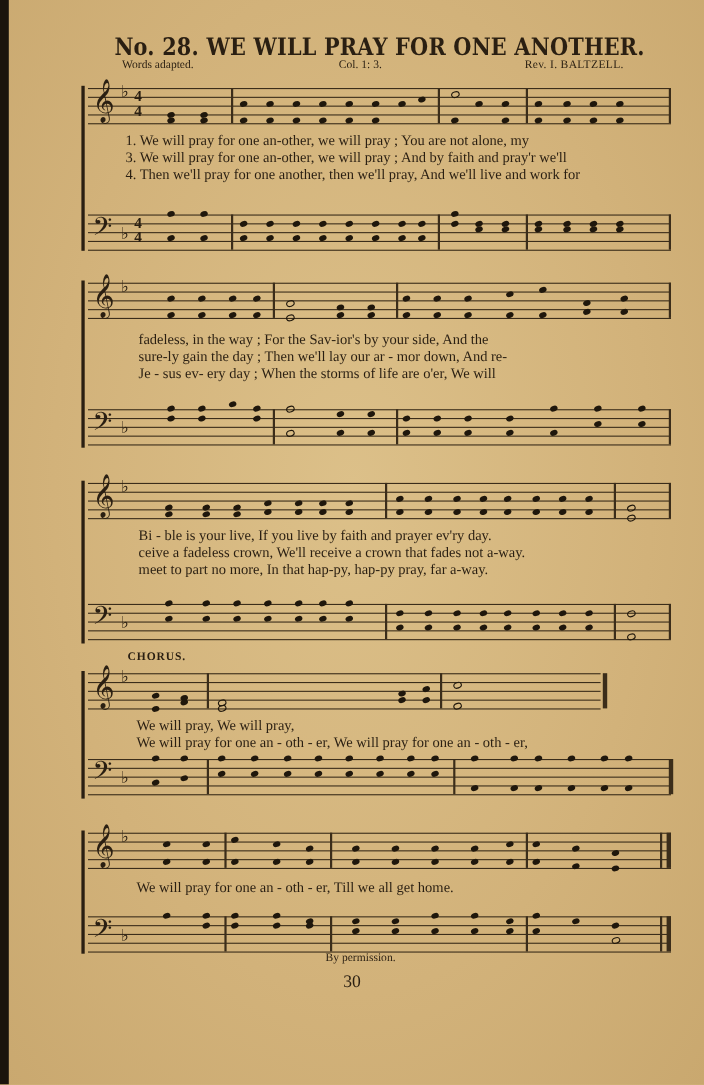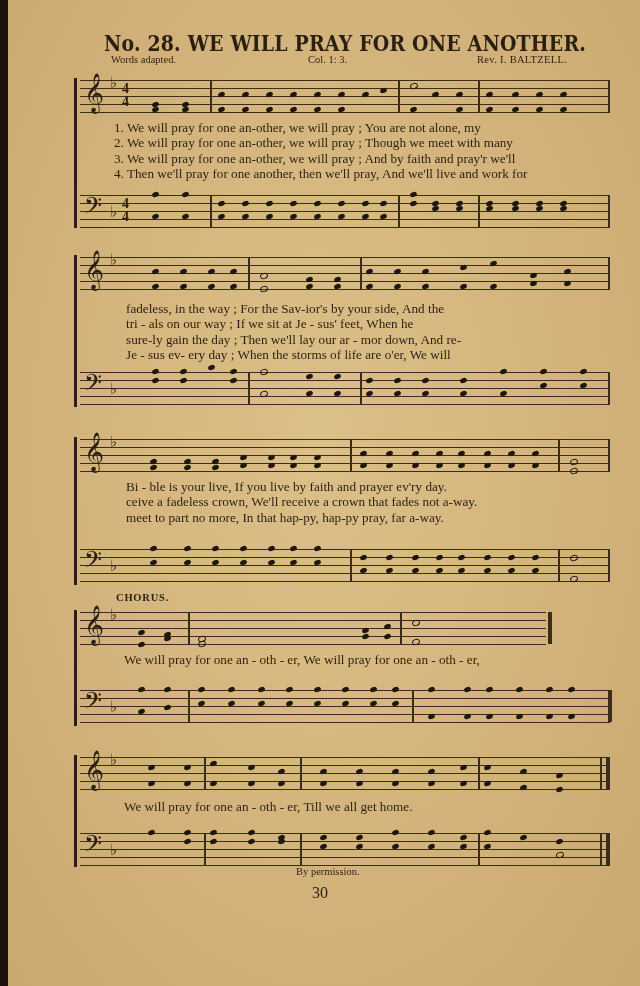--- a/index.html
+++ b/index.html
@@ -95,21 +95,20 @@
       <div class="note" style="left:456px;top:12px"></div>
       <div class="note" style="left:480px;top:12px"></div>
     <div class="note" style="left:406px;top:27px"></div>
       <div class="note" style="left:432px;top:27px"></div>
       <div class="note" style="left:456px;top:27px"></div>
       <div class="note" style="left:480px;top:27px"></div>
     <div class="bar" style="left:528px"></div>
   </div>
   <div class="lyrics" style="left:40px; top:42px;">
     <span class="lyric-line">1.  We will pray for one an-other, we will pray ; You are not  alone, my</span>
-    <span class="lyric-line">2.  We will pray for one an-other, we will pray ; Though we meet with many</span>
     <span class="lyric-line">3.  We will pray for one an-other, we will pray ; And by faith and pray'r we'll</span>
     <span class="lyric-line">4.  Then we'll pray for one another, then we'll pray, And we'll live and work for</span>
   </div>
   <div class="staff" style="top:117px;">
     <div class="line" style="top:0"></div>
       <div class="line" style="top:8px"></div>
       <div class="line" style="top:16px"></div>
       <div class="line" style="top:24px"></div>
       <div class="line" style="top:32px"></div>
     <span class="clef bass">𝄢</span>
@@ -196,21 +195,20 @@
       <div class="note" style="left:380px;top:27px"></div>
       <div class="note" style="left:410px;top:27px"></div>
     <div class="note" style="left:450px;top:16px"></div>
       <div class="note" style="left:484px;top:12px"></div>
       <div class="note" style="left:450px;top:24px"></div>
       <div class="note" style="left:484px;top:24px"></div>
     <div class="bar" style="left:528px"></div>
   </div>
   <div class="lyrics" style="left:52px; top:46px;">
     <span class="lyric-line">fadeless,  in the way ;   For  the  Sav-ior's  by  your  side, And the</span>
-    <span class="lyric-line">tri - als   on  our way ;  If    we  sit     at  Je - sus'  feet, When he</span>
     <span class="lyric-line">sure-ly gain the day ; Then we'll lay  our   ar - mor down,  And re-</span>
     <span class="lyric-line">Je  - sus  ev- ery  day ; When the storms  of   life  are  o'er,  We will</span>
   </div>
   <div class="staff" style="top:117px;">
     <div class="line" style="top:0"></div>
       <div class="line" style="top:8px"></div>
       <div class="line" style="top:16px"></div>
       <div class="line" style="top:24px"></div>
       <div class="line" style="top:32px"></div>
     <span class="clef bass">𝄢</span>
@@ -367,20 +365,21 @@
     <div class="note" style="left:282px;top:16px"></div>
       <div class="note" style="left:304px;top:12px"></div>
       <div class="note" style="left:282px;top:22px"></div>
       <div class="note" style="left:304px;top:22px"></div>
     <div class="bar" style="left:320px"></div>
     <div class="note half" style="left:332px;top:8px"></div>
       <div class="note half" style="left:332px;top:27px"></div>
     <div class="bar end" style="left:468px"></div>
   </div>
   <div class="lyrics" style="left:50px; top:42px;">
+    <span class="lyric-line">We will pray,                                  We will pray,</span>
     <span class="lyric-line">We will pray  for one an - oth - er, We will pray for one an - oth - er,</span>
   </div>
   <div class="staff" style="top:80px;">
     <div class="line" style="top:0"></div>
       <div class="line" style="top:8px"></div>
       <div class="line" style="top:16px"></div>
       <div class="line" style="top:24px"></div>
       <div class="line" style="top:32px"></div>
     <span class="clef bass">𝄢</span>
     <span class="flat" style="left:30px; top:8px;">♭</span>

